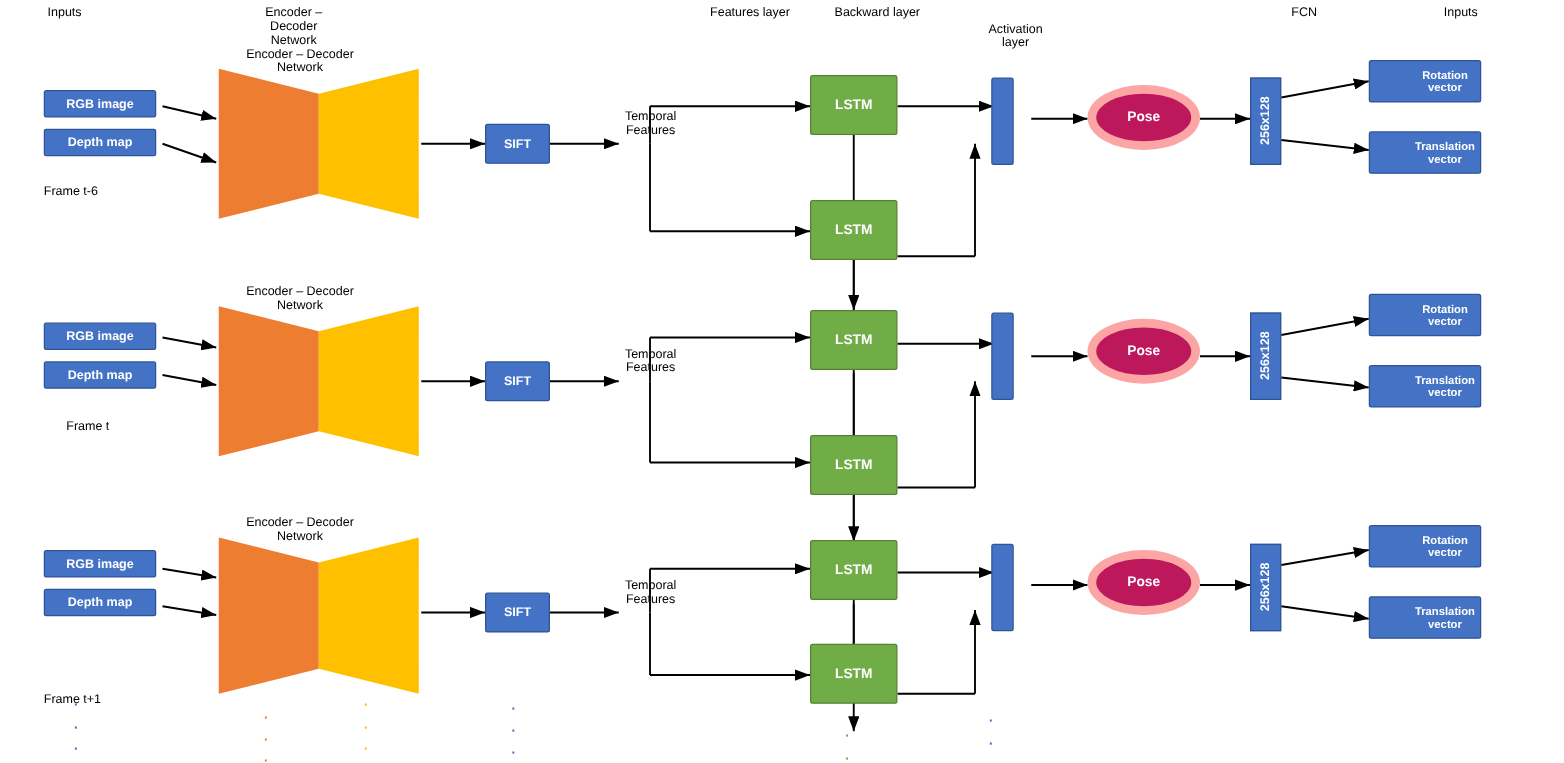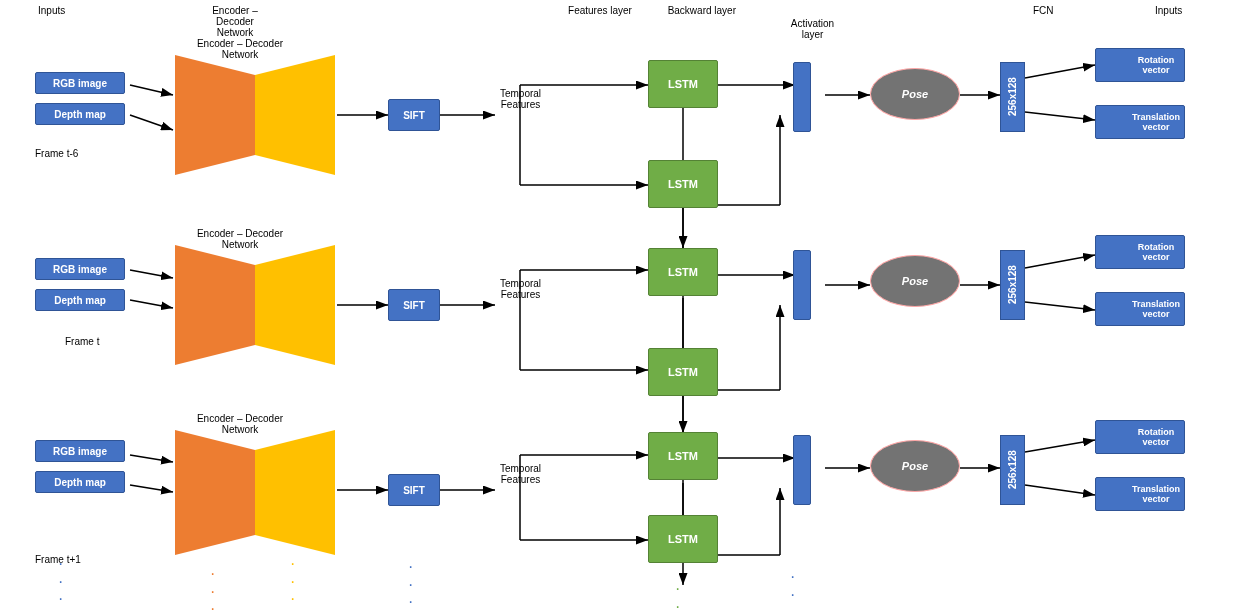--- a/index.html
+++ b/index.html
@@ -42,31 +42,30 @@
       align-items: center;
       justify-content: center;
       text-align: center;
       font-size: 11px;
       font-weight: bold;
       border-radius: 2px;
     }
     
     .blue-ellipse {
       position: absolute;
-      background: #737373;
-      color: white;
-      border: 1px solid #fca5a5;
+      background: #be185d;
+      color: white;
+      border: 7px solid #fca5a5;
       display: flex;
       align-items: center;
       justify-content: center;
       text-align: center;
       font-size: 11px;
       font-weight: bold;
       border-radius: 50%;
-      font-style: italic;
     }
     
     .fcn-box {
       position: absolute;
       background: #4472C4;
       color: white;
       border: 1px solid #2f5496;
       display: flex;
       align-items: center;
       justify-content: center;
@@ -236,21 +235,21 @@
 
   <div class="blue-ellipse" style="left:870px;top:68px;width:90px;height:52px;">Pose</div>
 
   <div class="fcn-box" style="left:1000px;top:62px;width:25px;height:70px;">256x128</div>
 
   <div class="output-box" style="left:1095px;top:48px;width:90px;height:34px;">Rotation<br>vector</div>
   <div class="output-box" style="left:1095px;top:105px;width:90px;height:34px;">Translation<br>vector</div>
 
   <div class="blue-box" style="left:35px;top:258px;width:90px;height:22px;">RGB image</div>
   <div class="blue-box" style="left:35px;top:289px;width:90px;height:22px;">Depth map</div>
-  <div class="label" style="left:42px;top:336px;padding-left:23px;">Frame t</div>
+  <div class="label" style="left:30px;top:336px;padding-left:23px;">Frame t</div>
 
   <div class="label" style="left:190px;top:228px;width:100px;text-align:center;">Encoder – Decoder<br>Network</div>
 
   <div class="blue-box" style="left:388px;top:289px;width:52px;height:32px;">SIFT</div>
 
   <div class="label" style="left:488px;top:278px;width:65px;text-align:center;">Temporal<br>Features</div>
 
   <div class="green-box" style="left:648px;top:248px;width:70px;height:48px;">LSTM</div>
   <div class="green-box" style="left:648px;top:348px;width:70px;height:48px;">LSTM</div>
 

